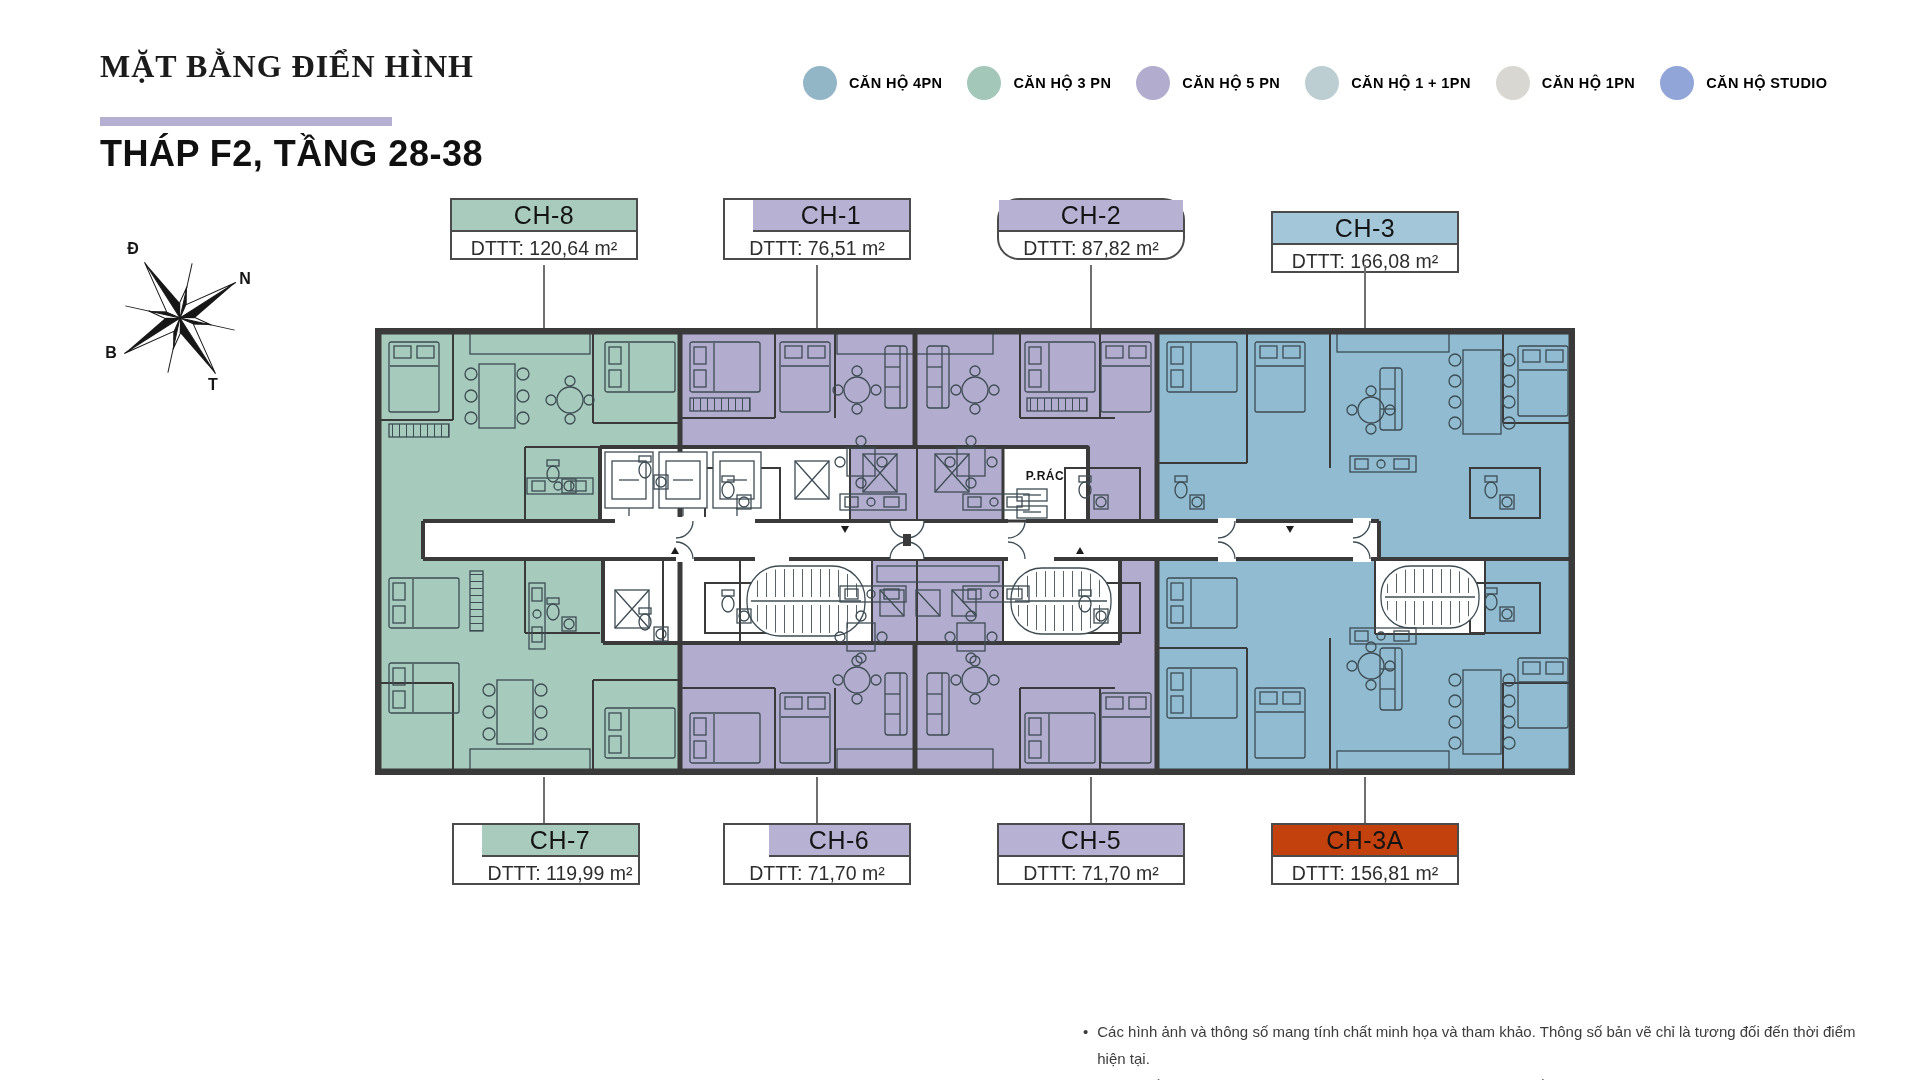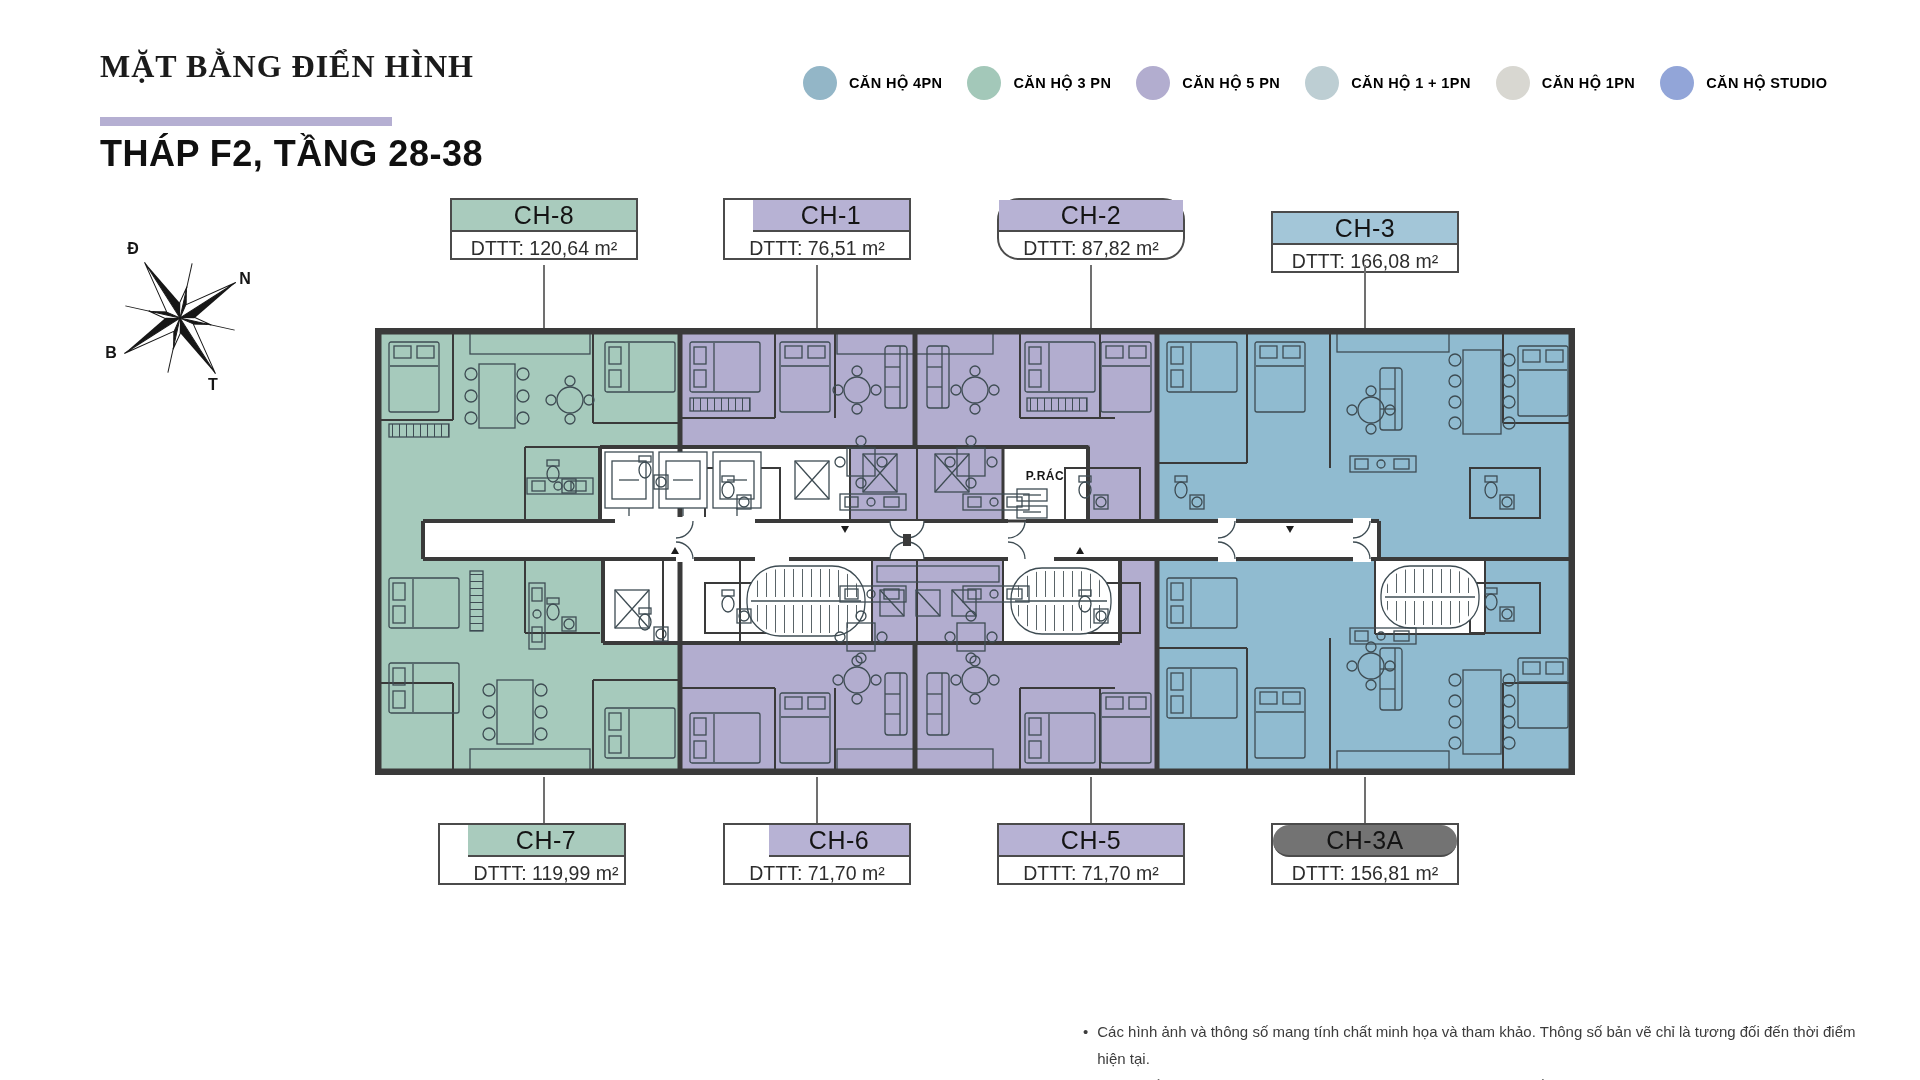--- a/index.html
+++ b/index.html
@@ -138,37 +138,37 @@
       <div class="bd">DTTT: 87,82 m²</div>
     </div>
     <div class="callout" style="left: 1090px; top: 265px; height: 63px;"></div>
     <div class="unit-box" style="left: 1271px; top: 211px;">
       <div class="hd" style="background: rgb(163, 198, 216);">CH-3</div>
       <div class="bd">DTTT: 166,08 m²</div>
     </div>
     <div class="callout" style="left: 1364px; top: 265px; height: 63px;"></div>
   </div>
 <div id="labels-bottom">
-    <div class="unit-box" style="left: 438px; top: 823px; padding-left: 28px;">
+    <div class="unit-box" style="left: 452px; top: 823px; padding-left: 28px;">
       <div class="hd" style="background: rgb(169, 203, 189);">CH-7</div>
       <div class="bd">DTTT: 119,99 m²</div>
     </div>
     <div class="callout" style="left: 543px; top: 777px; height: 46px;"></div>
     <div class="unit-box" style="left: 723px; top: 823px;">
       <div class="hd" style="background: rgb(183, 178, 212); margin-left: 44px;">CH-6</div>
       <div class="bd">DTTT: 71,70 m²</div>
     </div>
     <div class="callout" style="left: 816px; top: 777px; height: 46px;"></div>
     <div class="unit-box" style="left: 997px; top: 823px;">
       <div class="hd" style="background: rgb(183, 178, 212);">CH-5</div>
       <div class="bd">DTTT: 71,70 m²</div>
     </div>
     <div class="callout" style="left: 1090px; top: 777px; height: 46px;"></div>
     <div class="unit-box" style="left: 1271px; top: 823px;">
-      <div class="hd" style="background: #737373; border-radius: 16px;">CH-3A</div>
+      <div class="hd" style="background: #c2410c;">CH-3A</div>
       <div class="bd">DTTT: 156,81 m²</div>
     </div>
     <div class="callout" style="left: 1364px; top: 777px; height: 46px;"></div>
   </div>
 
 <svg class="abs" style="left:375px;top:328px" width="1200" height="447" viewBox="0 0 1200 447">
   <defs>
     <pattern id="hatch" width="7" height="26" patternUnits="userSpaceOnUse">
       <line x1="3.5" y1="0" x2="3.5" y2="26" stroke="#3e4c53" stroke-width="1"></line>
     </pattern>

